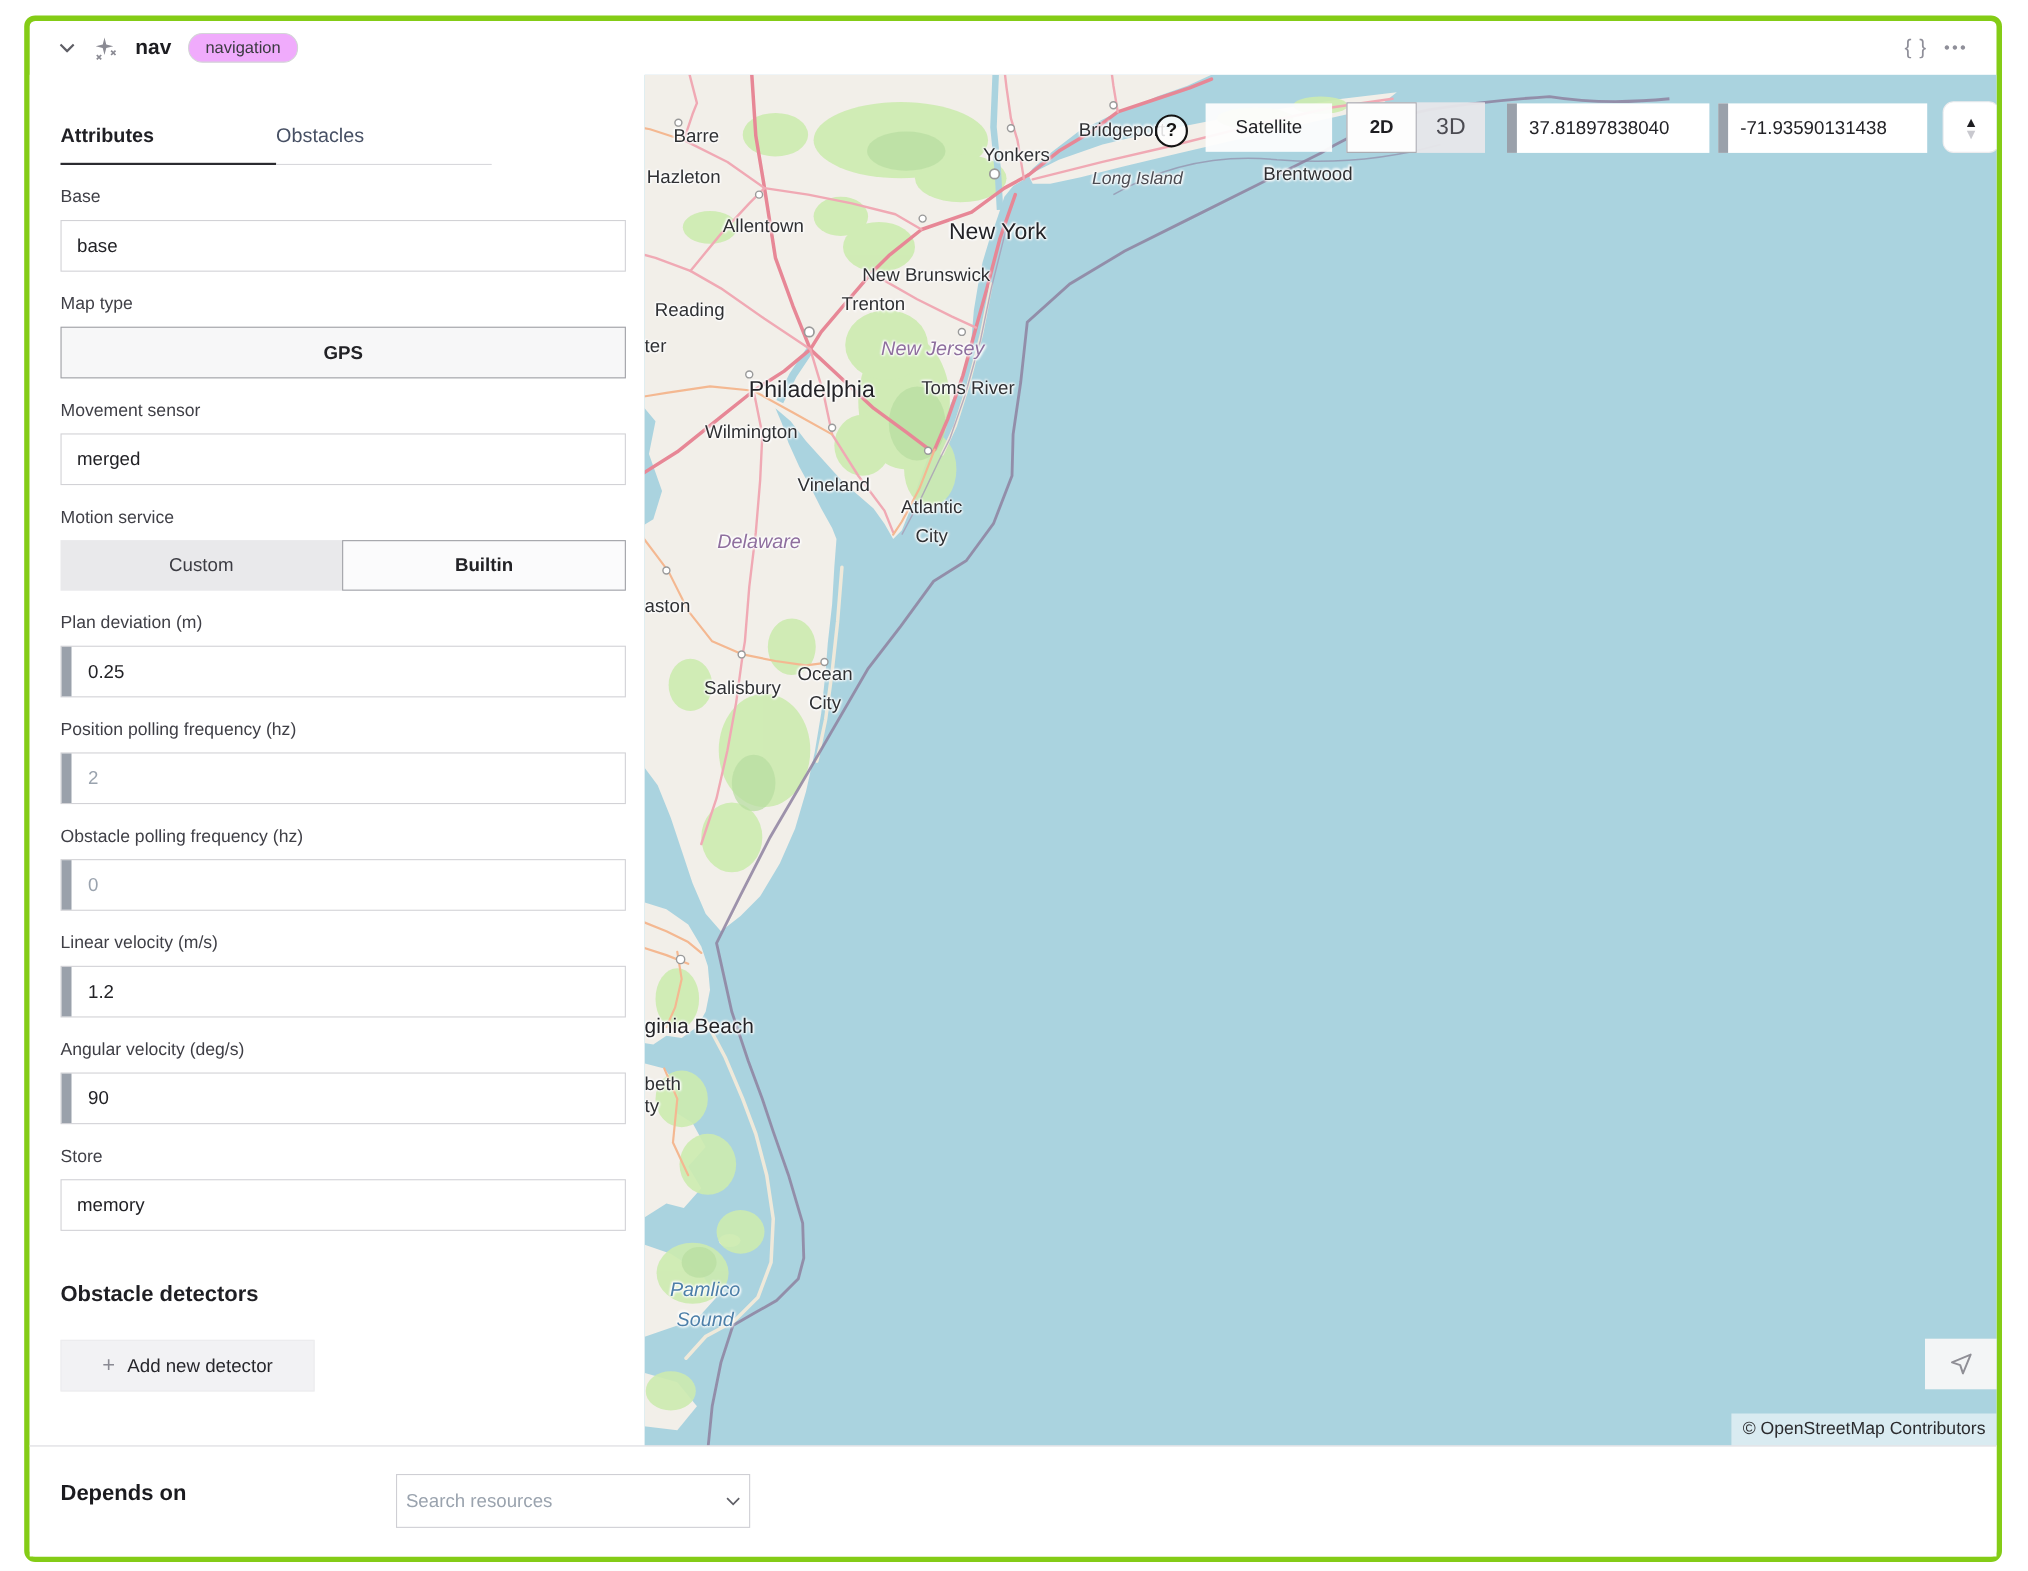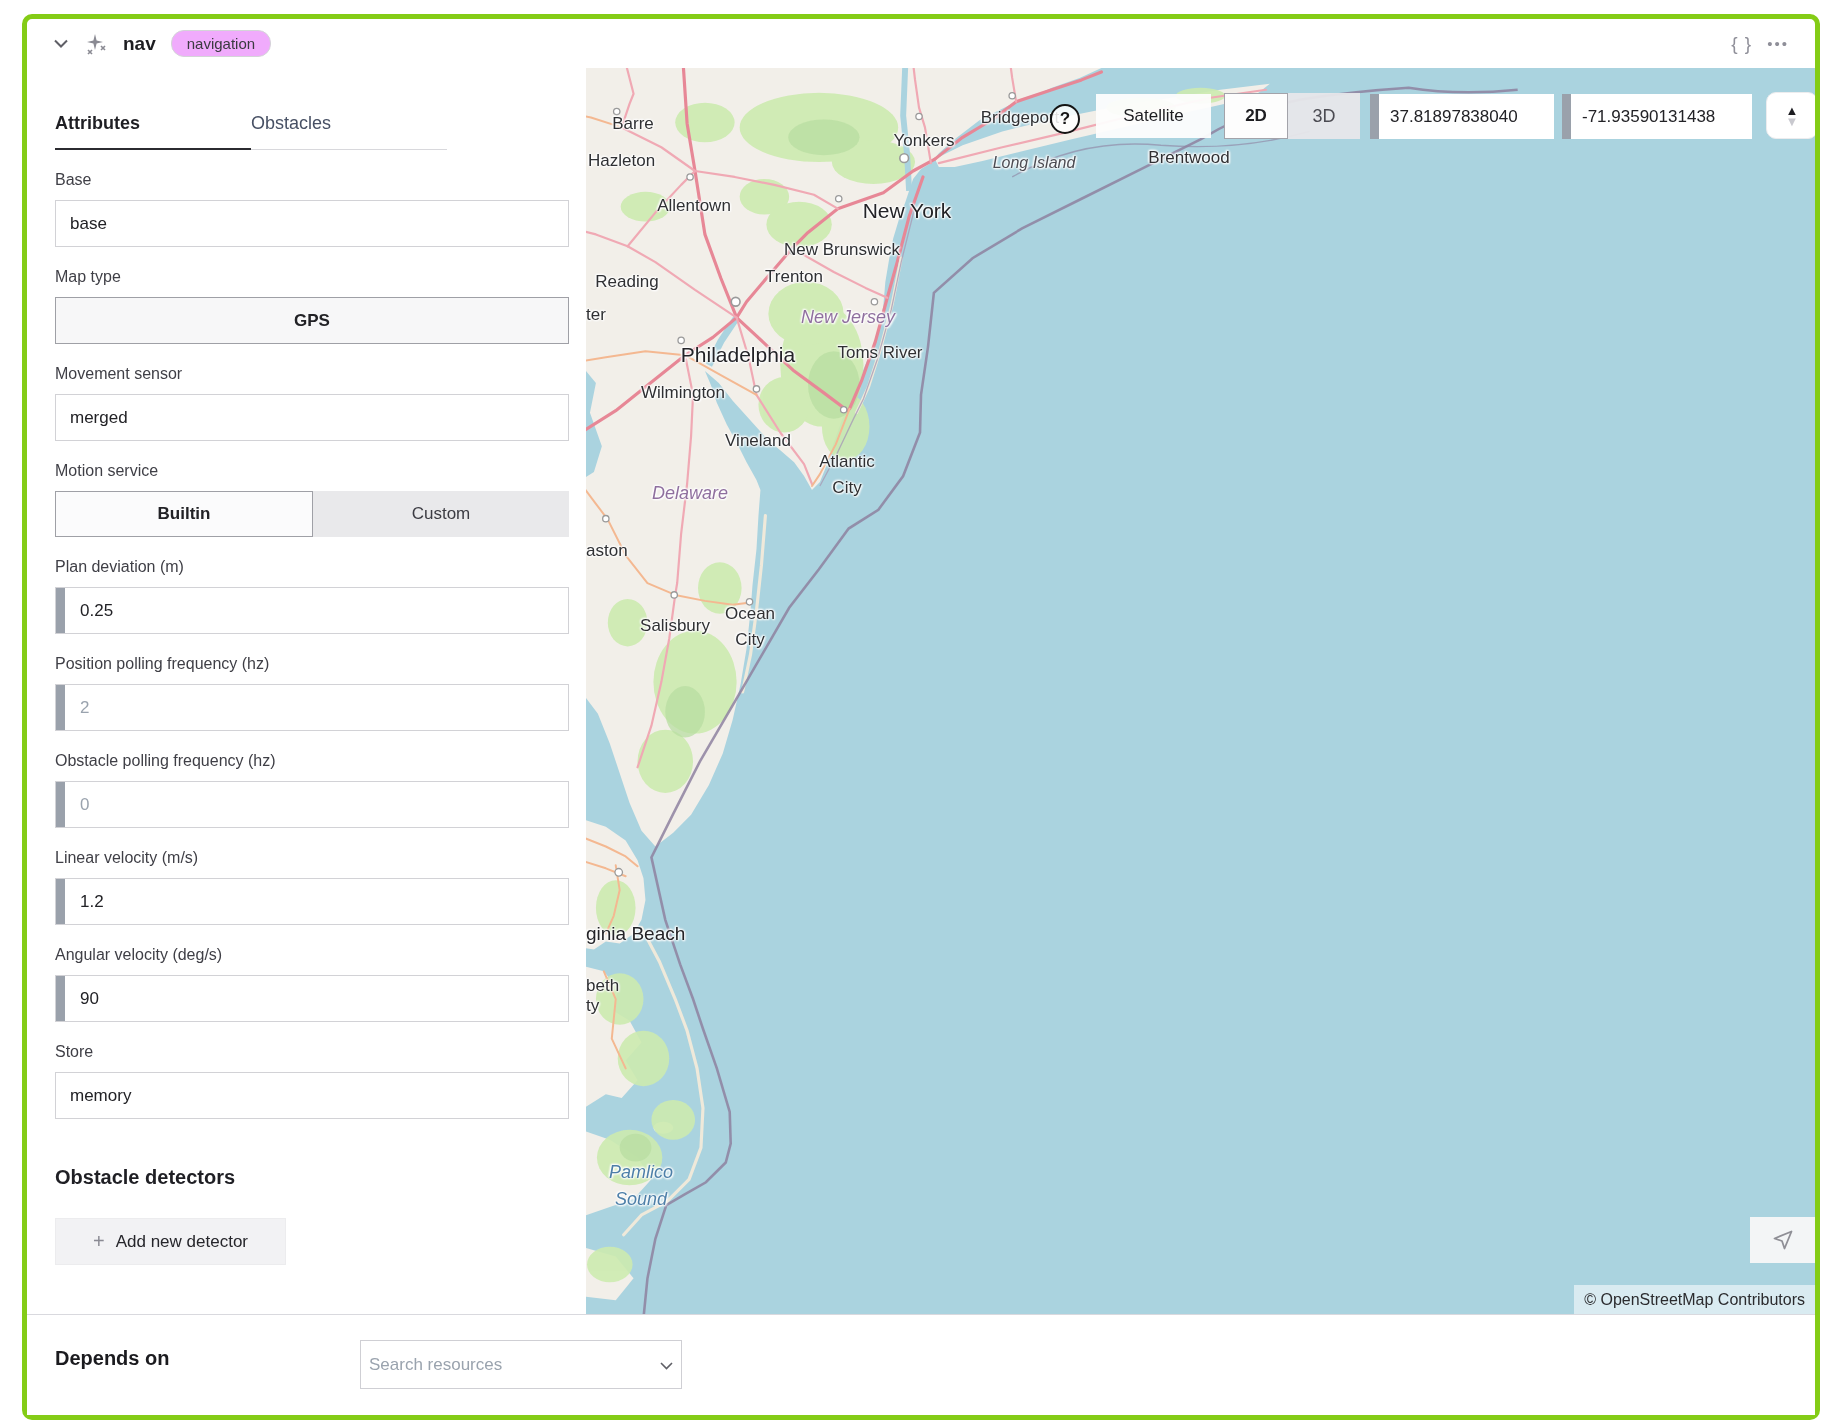--- a/index.html
+++ b/index.html
@@ -55,22 +55,22 @@
   .map-label.region{font-style:italic;color:#8f6f9e;font-size:18px;}
   .map-label.region-dark{font-style:italic;color:#4c4c53;font-size:16px;}
   .map-label.water{font-style:italic;color:#4d7fa8;font-size:18px;}
   .mctl{position:absolute;display:flex;align-items:center;justify-content:center;box-sizing:border-box;}
   .help-btn{left:464px;top:36px;width:30px;height:30px;border:2.5px solid #141414;border-radius:50%;
     background:rgba(255,255,255,.85);font-weight:bold;font-size:17px;color:#141414;cursor:pointer;}
   .sat-btn{left:510px;top:26px;width:115px;height:44px;background:rgba(253,253,253,.95);
     font-size:17px;color:#1d1d21;cursor:pointer;}
   .b2d{left:638px;top:25px;width:64px;height:46px;background:#fdfdfd;border:1px solid #a3a3aa;
     font-size:17px;font-weight:bold;color:#1d1d21;cursor:pointer;}
-  .b3d{left:702px;top:25px;width:72px;height:46px;background:rgba(231,231,234,.95);
-    font-size:18px;color:#4b4b52;cursor:pointer;}
+  .b3d{left:702px;top:25px;width:62px;height:46px;background:rgba(231,231,234,.95);
+    font-size:21px;color:#4b4b52;cursor:pointer;}
   .coord{position:absolute;top:26px;height:45px;background:#fff;box-sizing:border-box;}
   .coord .bar{position:absolute;left:0;top:0;bottom:0;width:9px;background:#9aa1ab;}
   .coord input{width:100%;height:100%;border:none;outline:none;background:transparent;
     font-size:17px;color:#222226;padding:0 0 0 20px;box-sizing:border-box;
     font-family:"Liberation Sans","DejaVu Sans",sans-serif;}
   .lat{left:784px;width:184px;} .lng{left:976px;width:190px;}
   .stepper{left:1180px;top:24px;width:52px;height:47px;background:#fff;border-radius:10px;
     flex-direction:column;line-height:11px;cursor:pointer;border:1px solid #ececee;}
   .stepper .up{font-size:13px;color:#1d1d21;} .stepper .dn{font-size:13px;color:#c9c9cf;}
   .nav-btn{left:1164px;top:1149px;width:66px;height:46px;background:rgba(246,246,247,.97);cursor:pointer;}
@@ -123,22 +123,22 @@
     <div class="flabel">Map type</div>
     <div class="gps-btn">GPS</div>
 
     <div class="flabel">Movement sensor</div>
     <div class="tinput">
       <input value="merged" style="">
     </div>
 
     <div class="flabel">Motion service</div>
     <div class="seg">
+      <div class="opt off">Custom</div>
       <div class="opt on">Builtin</div>
-      <div class="opt off">Custom</div>
     </div>
 
     <div class="flabel">Plan deviation (m)</div>
     <div class="tinput num">
       <span class="bar"></span>
       <input value="0.25" style="">
     </div>
 
     <div class="flabel">Position polling frequency (hz)</div>
     <div class="tinput num">

